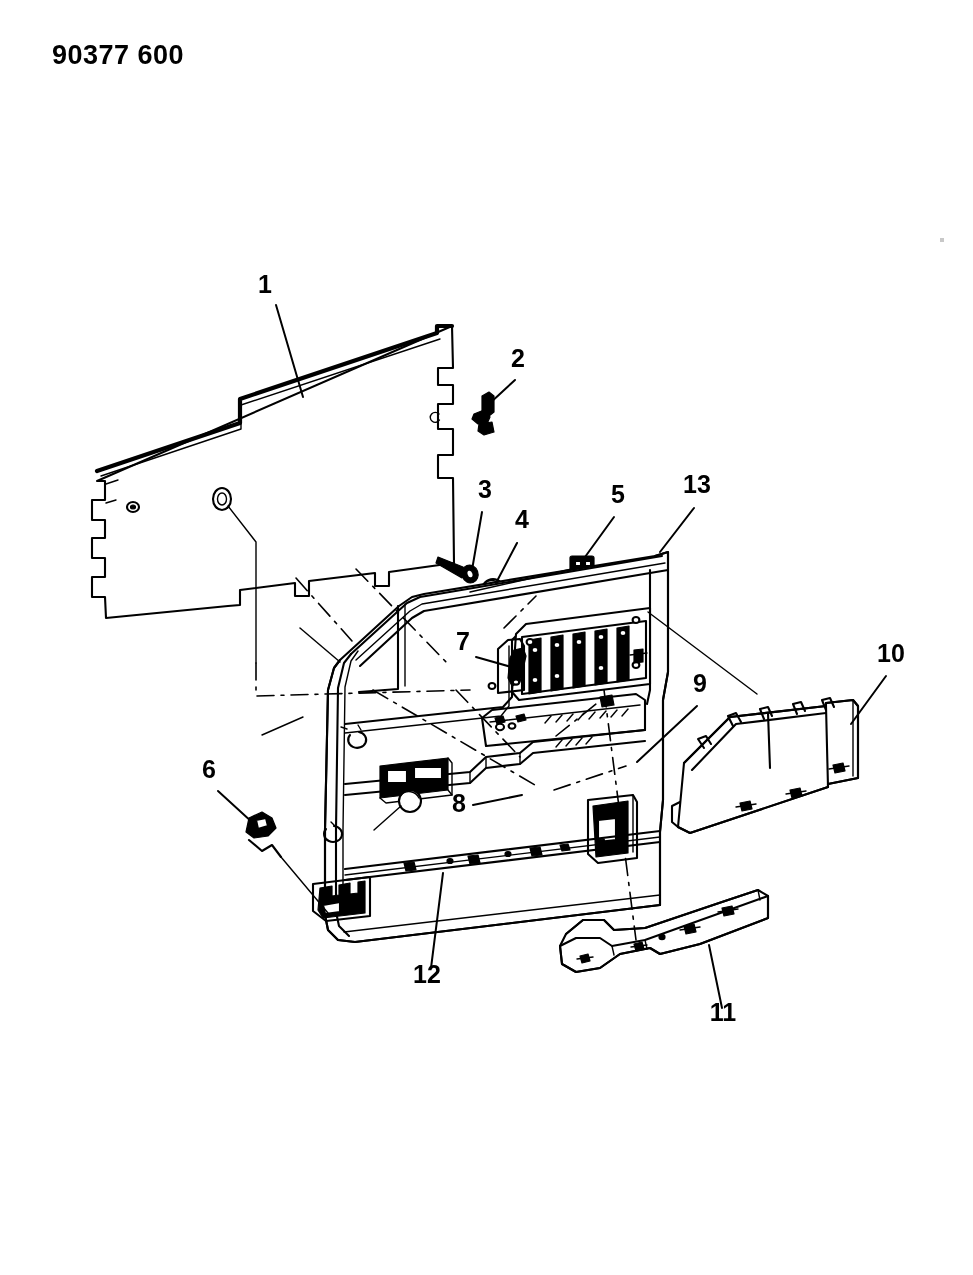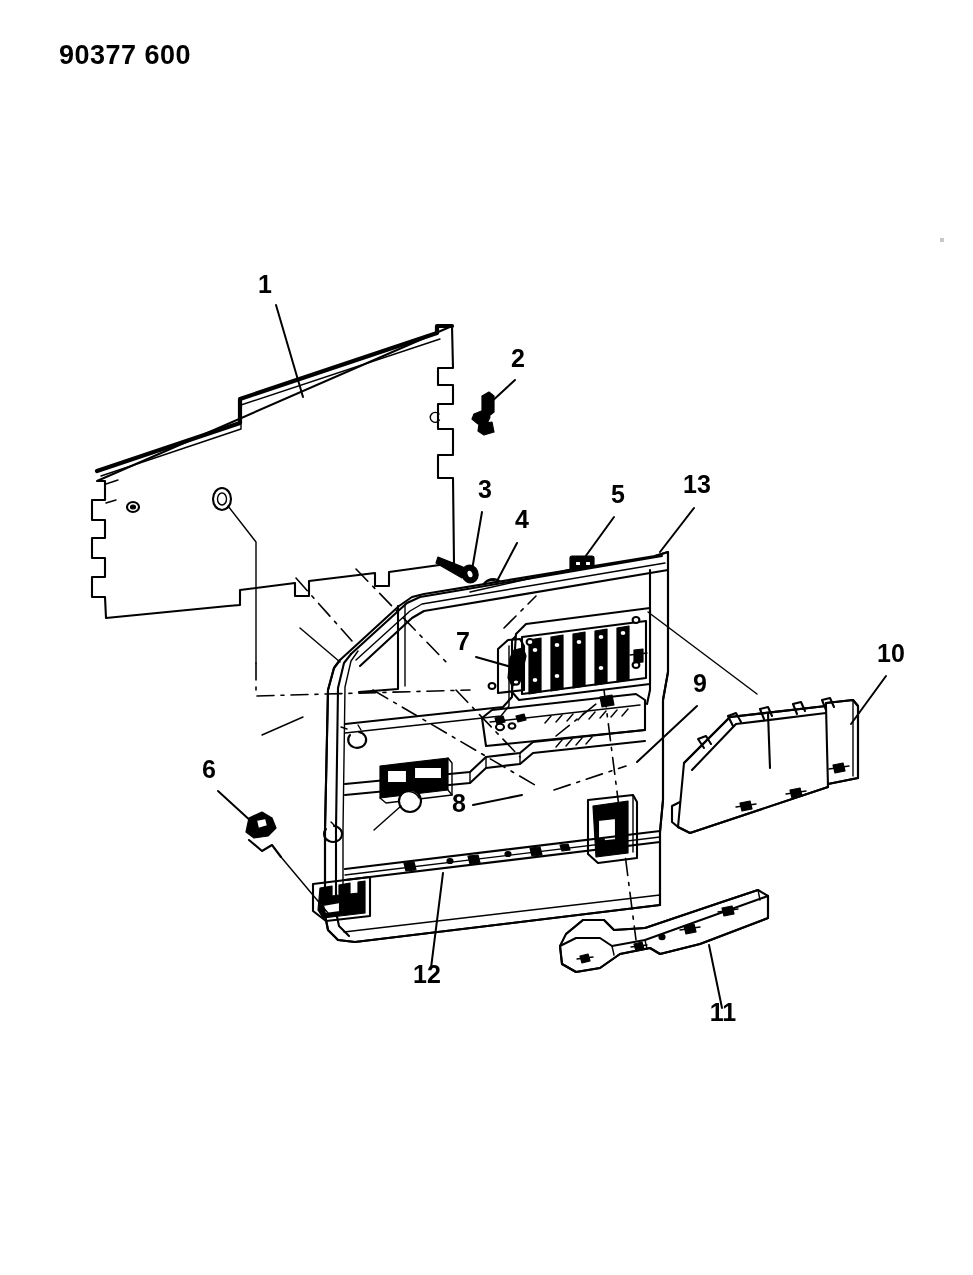--- a/index.html
+++ b/index.html
@@ -21,21 +21,20 @@
   #diagram-code {
     position: absolute;
     left: 52px;
     top: 40px;
     font-family: "Liberation Sans", sans-serif;
     font-size: 27px;
     font-weight: bold;
     letter-spacing: 0.5px;
     color: #000000;
     white-space: pre;
-    margin-left: 7px;
   }
   #art {
     position: absolute;
     left: 0;
     top: 0;
   }
   .callout-text {
     font-family: "Liberation Sans", sans-serif;
     font-size: 25px;
     font-weight: bold;

